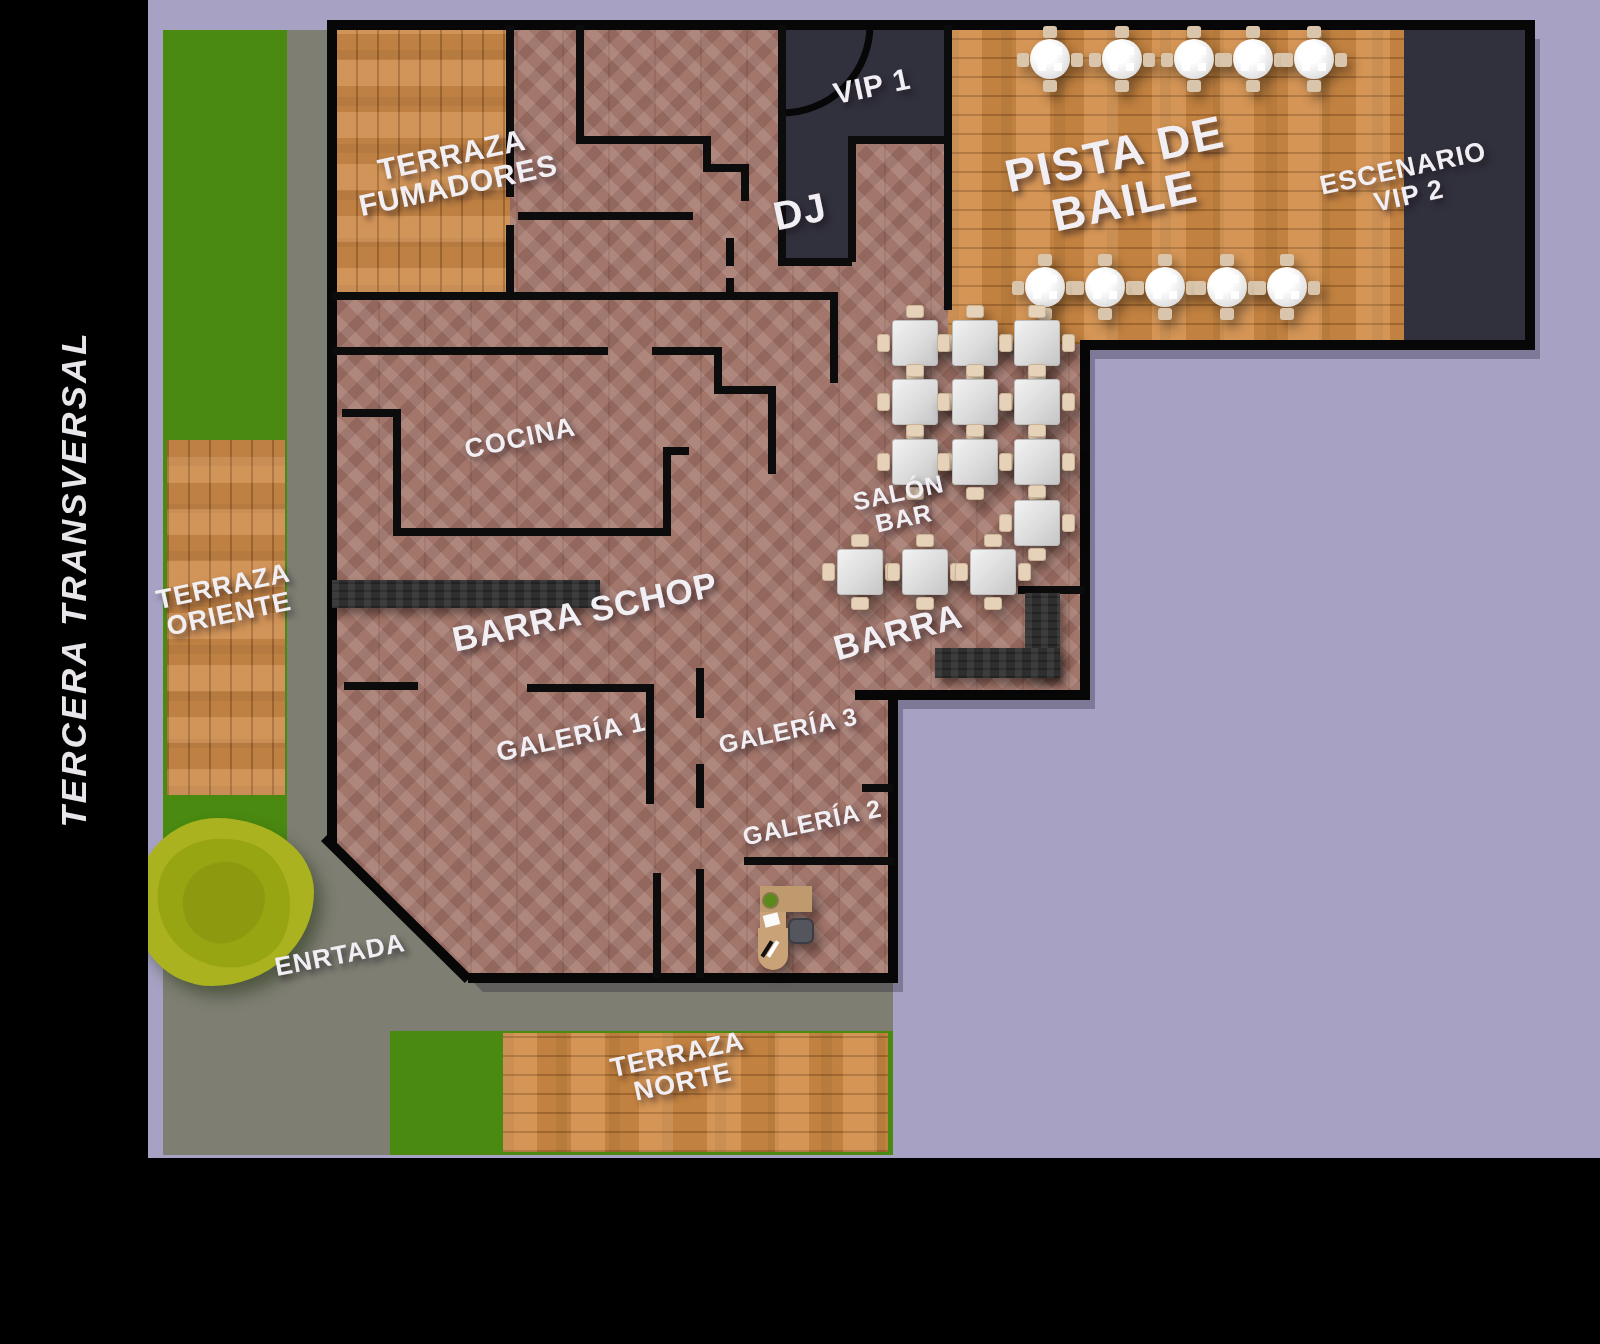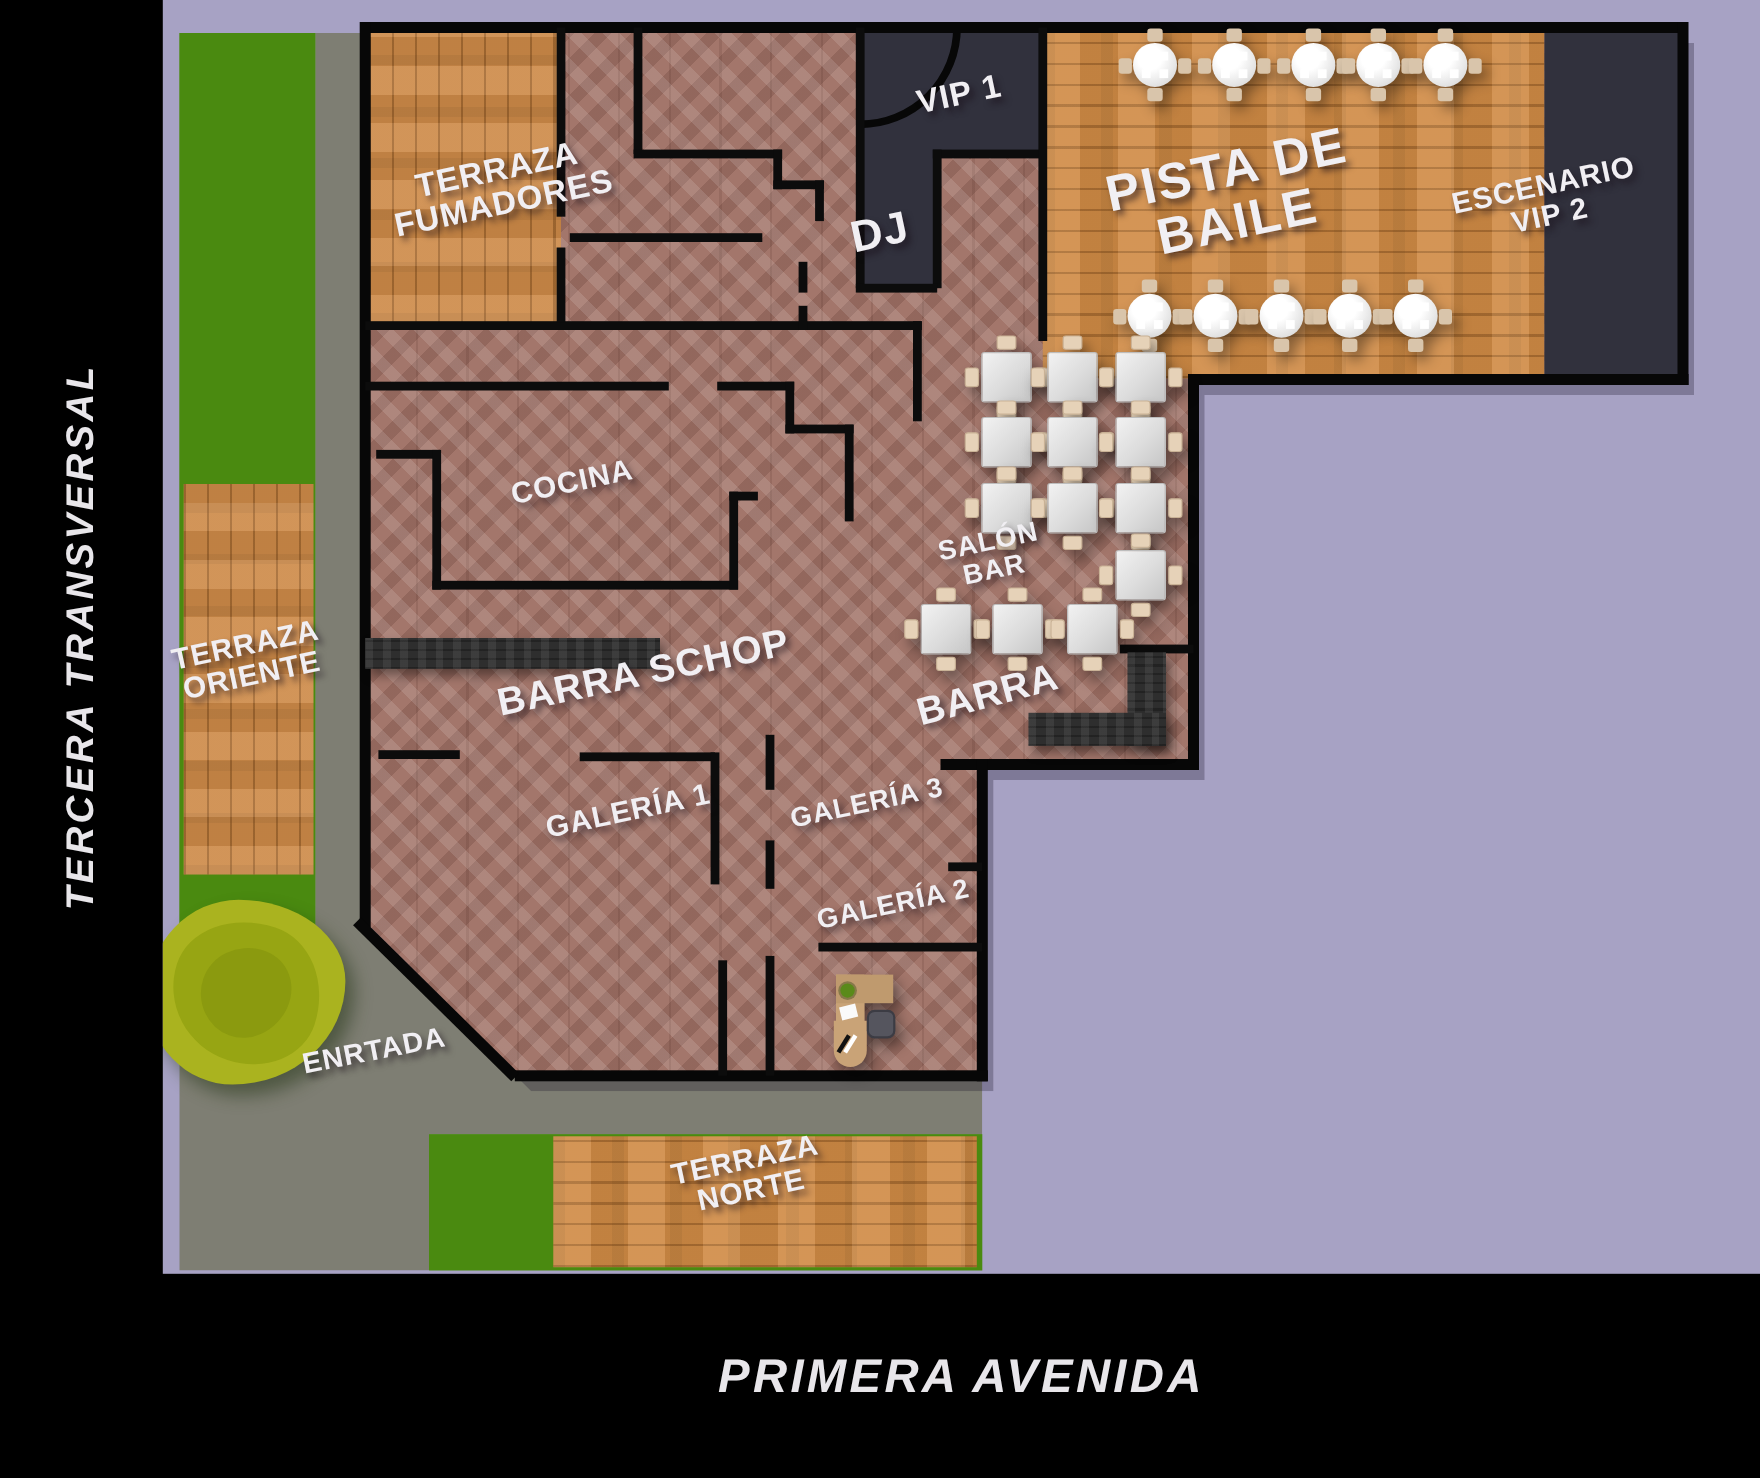--- a/index.html
+++ b/index.html
@@ -89,23 +89,20 @@
 </style>
 </head>
 <body>
 
 <div id="frame">
 
   <div style="position:absolute;left:0;top:0;width:148px;height:1158px;display:flex;align-items:center;justify-content:center;">
     <span class="street" style="transform:rotate(-90deg);font-size:35px;">TERCERA TRANSVERSAL</span>
   </div>
 
-  <div style="position:absolute;left:148px;top:1158px;width:1452px;height:186px;display:flex;align-items:center;justify-content:center;">
-    <span class="street" style="font-size:43px;">PRIMERA AVENIDA</span>
-  </div>
 
   <div id="map">
 
     <div class="grass" style="left:15px;top:30px;width:124px;height:900px;"></div>
     <div class="road"></div>
     <div class="deckV" style="left:19px;top:440px;width:118px;height:355px;"></div>
     <div class="grass" style="left:242px;top:1031px;width:503px;height:124px;"></div>
     <div class="deckH" style="left:355px;top:1033px;width:385px;height:119px;"></div>
 
     <div class="bshadow"></div>

